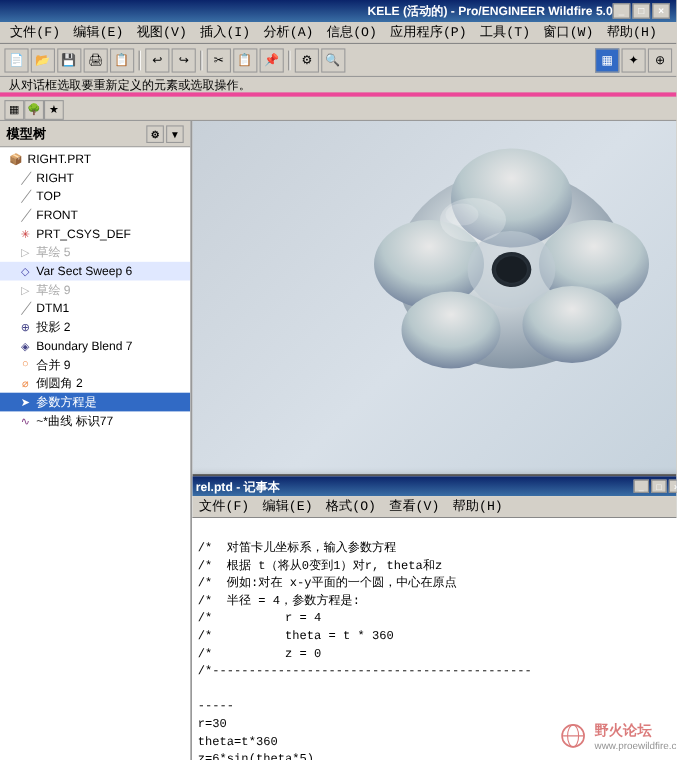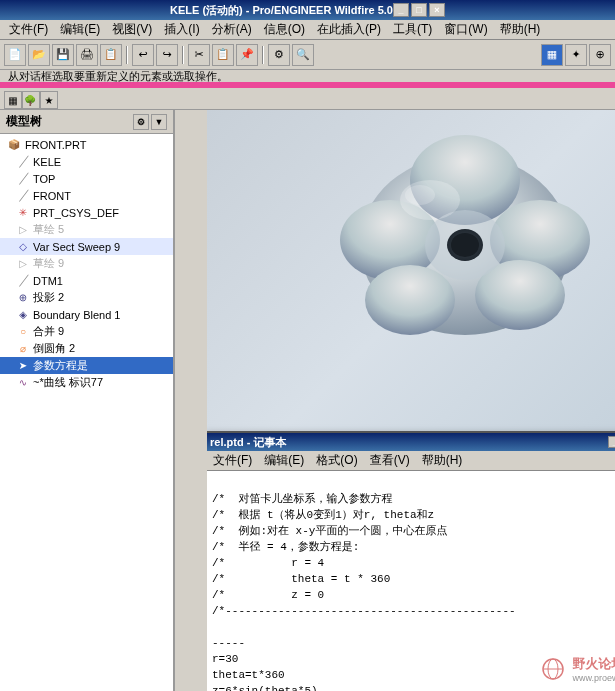--- a/index.html
+++ b/index.html
@@ -15,21 +15,21 @@
     
     .title-bar {
       background: linear-gradient(to bottom, #0a246a, #3a6ea5);
       color: white;
       padding: 3px 6px;
       font-size: 11px;
       font-weight: bold;
       height: 20px;
       display: flex;
       align-items: center;
-      justify-content: center;
+      justify-content: flex-end;
     }
     .title-bar-text { color: white; font-size: 11px; }
     .title-bar-buttons { display: flex; gap: 2px; }
     .title-btn {
       width: 16px; height: 14px;
       background: #d4d0c8;
       border: 1px solid #888;
       font-size: 9px;
       display: flex; align-items: center; justify-content: center;
       cursor: pointer;
@@ -43,20 +43,21 @@
       display: flex;
       gap: 2px;
       font-size: 12px;
       height: 20px;
       align-items: center;
     }
     .menu-item {
       padding: 3px 5px;
       cursor: pointer;
       white-space: nowrap;
+      font-family: Liberation Mono, monospace;
     }
 
     
     .toolbar {
       background: #d4d0c8;
       border-bottom: 1px solid #999;
       padding: 2px 4px;
       display: flex;
       align-items: center;
       gap: 2px;
@@ -74,34 +75,33 @@
       width: 2px;
       height: 18px;
       border-left: 1px solid #888;
       border-right: 1px solid #fff;
       margin: 0 2px;
     }
 
     
     .status-bar {
       background: #d4d0c8;
-      border-bottom: 6px solid #ec4899;
+      border-bottom: 4px solid #ec4899;
       padding: 2px 8px;
       font-size: 11px;
       height: 18px;
       display: flex;
       align-items: center;
     }
 
     
     .main-area {
       display: flex;
       height: calc(691px - 20px - 20px - 30px - 18px - 22px);
       position: relative;
-      gap: 32px;
     }
 
     
     .tab-strip {
       background: #d4d0c8;
       border-bottom: 1px solid #999;
       padding: 0 4px;
       display: flex;
       align-items: flex-end;
       height: 22px;
@@ -224,21 +224,21 @@
   </div>
 </div>
 
 <div class="menu-bar">
   <span class="menu-item">文件(F)</span>
   <span class="menu-item">编辑(E)</span>
   <span class="menu-item">视图(V)</span>
   <span class="menu-item">插入(I)</span>
   <span class="menu-item">分析(A)</span>
   <span class="menu-item">信息(O)</span>
-  <span class="menu-item">在此插入(P)</span>
+  <span class="menu-item">应用程序(P)</span>
   <span class="menu-item">工具(T)</span>
   <span class="menu-item">窗口(W)</span>
   <span class="menu-item">帮助(H)</span>
 </div>
 
 <div class="toolbar">
   <div class="tb-btn">📄</div>
   <div class="tb-btn">📂</div>
   <div class="tb-btn">💾</div>
   <div class="tb-btn">🖨</div>
@@ -277,26 +277,26 @@
       <div style="display:flex;gap:2px">
         <div class="tb-btn" style="width:16px;height:16px;font-size:9px">⚙</div>
         <div class="tb-btn" style="width:16px;height:16px;font-size:9px">▼</div>
       </div>
     </div>
 
     <div class="tree-content">
 
       <div class="tree-item">
         <span class="tree-icon">📦</span>
-        <span>FRONT.PRT</span>
+        <span>RIGHT.PRT</span>
       </div>
 
       <div class="tree-item tree-indent-1">
         <span class="tree-icon" style="color:#888;font-style:italic">╱</span>
-        <span>KELE</span>
+        <span>RIGHT</span>
       </div>
 
       <div class="tree-item tree-indent-1">
         <span class="tree-icon" style="color:#888;font-style:italic">╱</span>
         <span>TOP</span>
       </div>
 
       <div class="tree-item tree-indent-1">
         <span class="tree-icon" style="color:#888;font-style:italic">╱</span>
         <span>FRONT</span>
@@ -307,41 +307,41 @@
         <span>PRT_CSYS_DEF</span>
       </div>
 
       <div class="tree-item tree-indent-1" style="color:#aaa">
         <span class="tree-icon" style="color:#aaa">▷</span>
         <span>草绘 5</span>
       </div>
 
       <div class="tree-item tree-indent-1" style="background:#e0e8ff">
         <span class="tree-icon" style="color:#44a">◇</span>
-        <span>Var Sect Sweep 9</span>
+        <span>Var Sect Sweep 6</span>
       </div>
 
       <div class="tree-item tree-indent-1" style="color:#aaa">
         <span class="tree-icon" style="color:#aaa">▷</span>
         <span>草绘 9</span>
       </div>
 
       <div class="tree-item tree-indent-1">
         <span class="tree-icon" style="color:#888;font-style:italic">╱</span>
         <span>DTM1</span>
       </div>
 
       <div class="tree-item tree-indent-1">
         <span class="tree-icon" style="color:#448">⊕</span>
         <span>投影 2</span>
       </div>
 
       <div class="tree-item tree-indent-1">
         <span class="tree-icon" style="color:#448">◈</span>
-        <span>Boundary Blend 1</span>
+        <span>Boundary Blend 7</span>
       </div>
 
       <div class="tree-item tree-indent-1">
         <span class="tree-icon" style="color:#e84">○</span>
         <span>合并 9</span>
       </div>
 
       <div class="tree-item tree-indent-1">
         <span class="tree-icon" style="color:#e84">⌀</span>
         <span>倒圆角 2</span>

